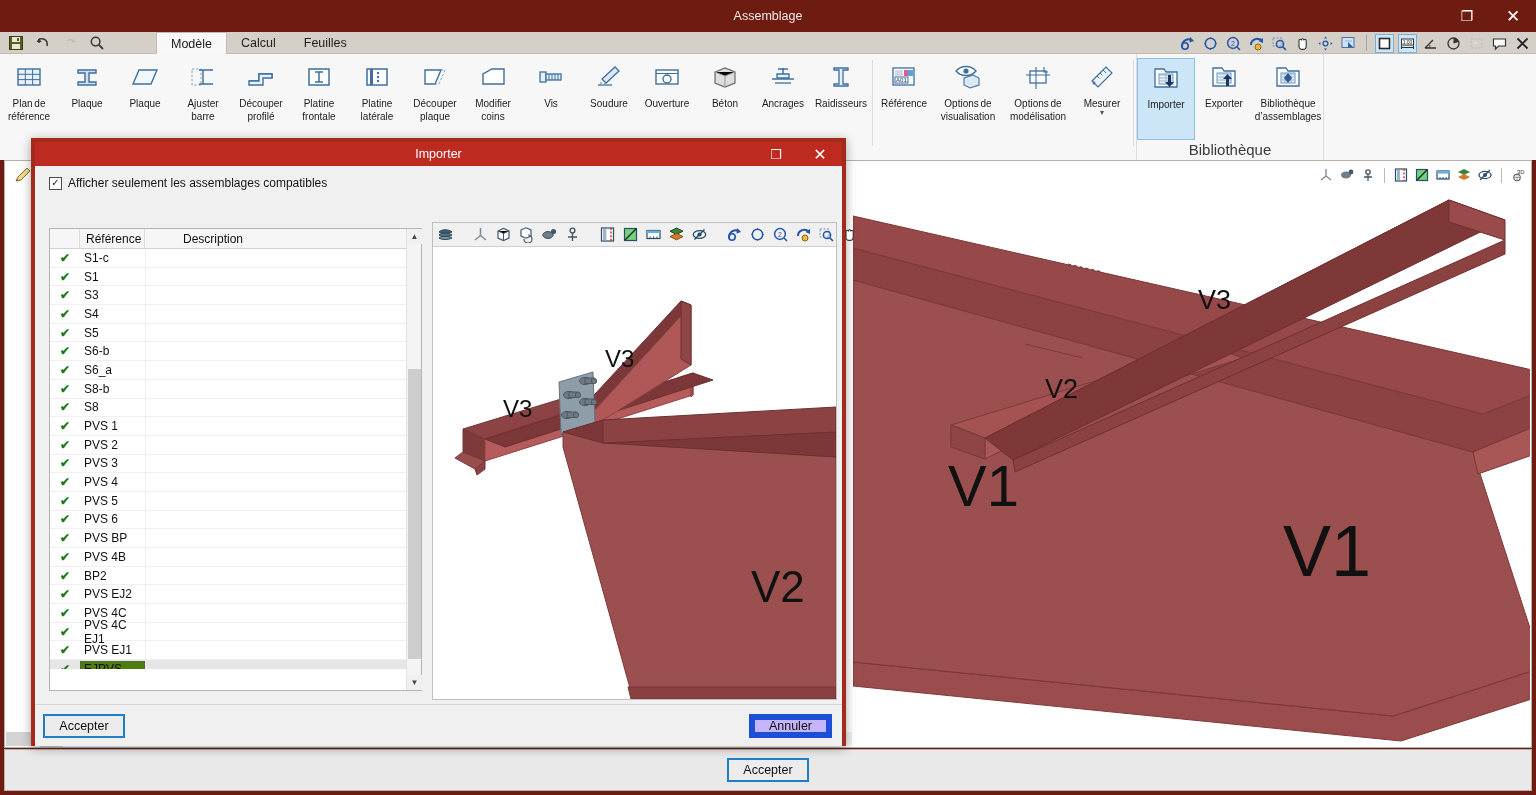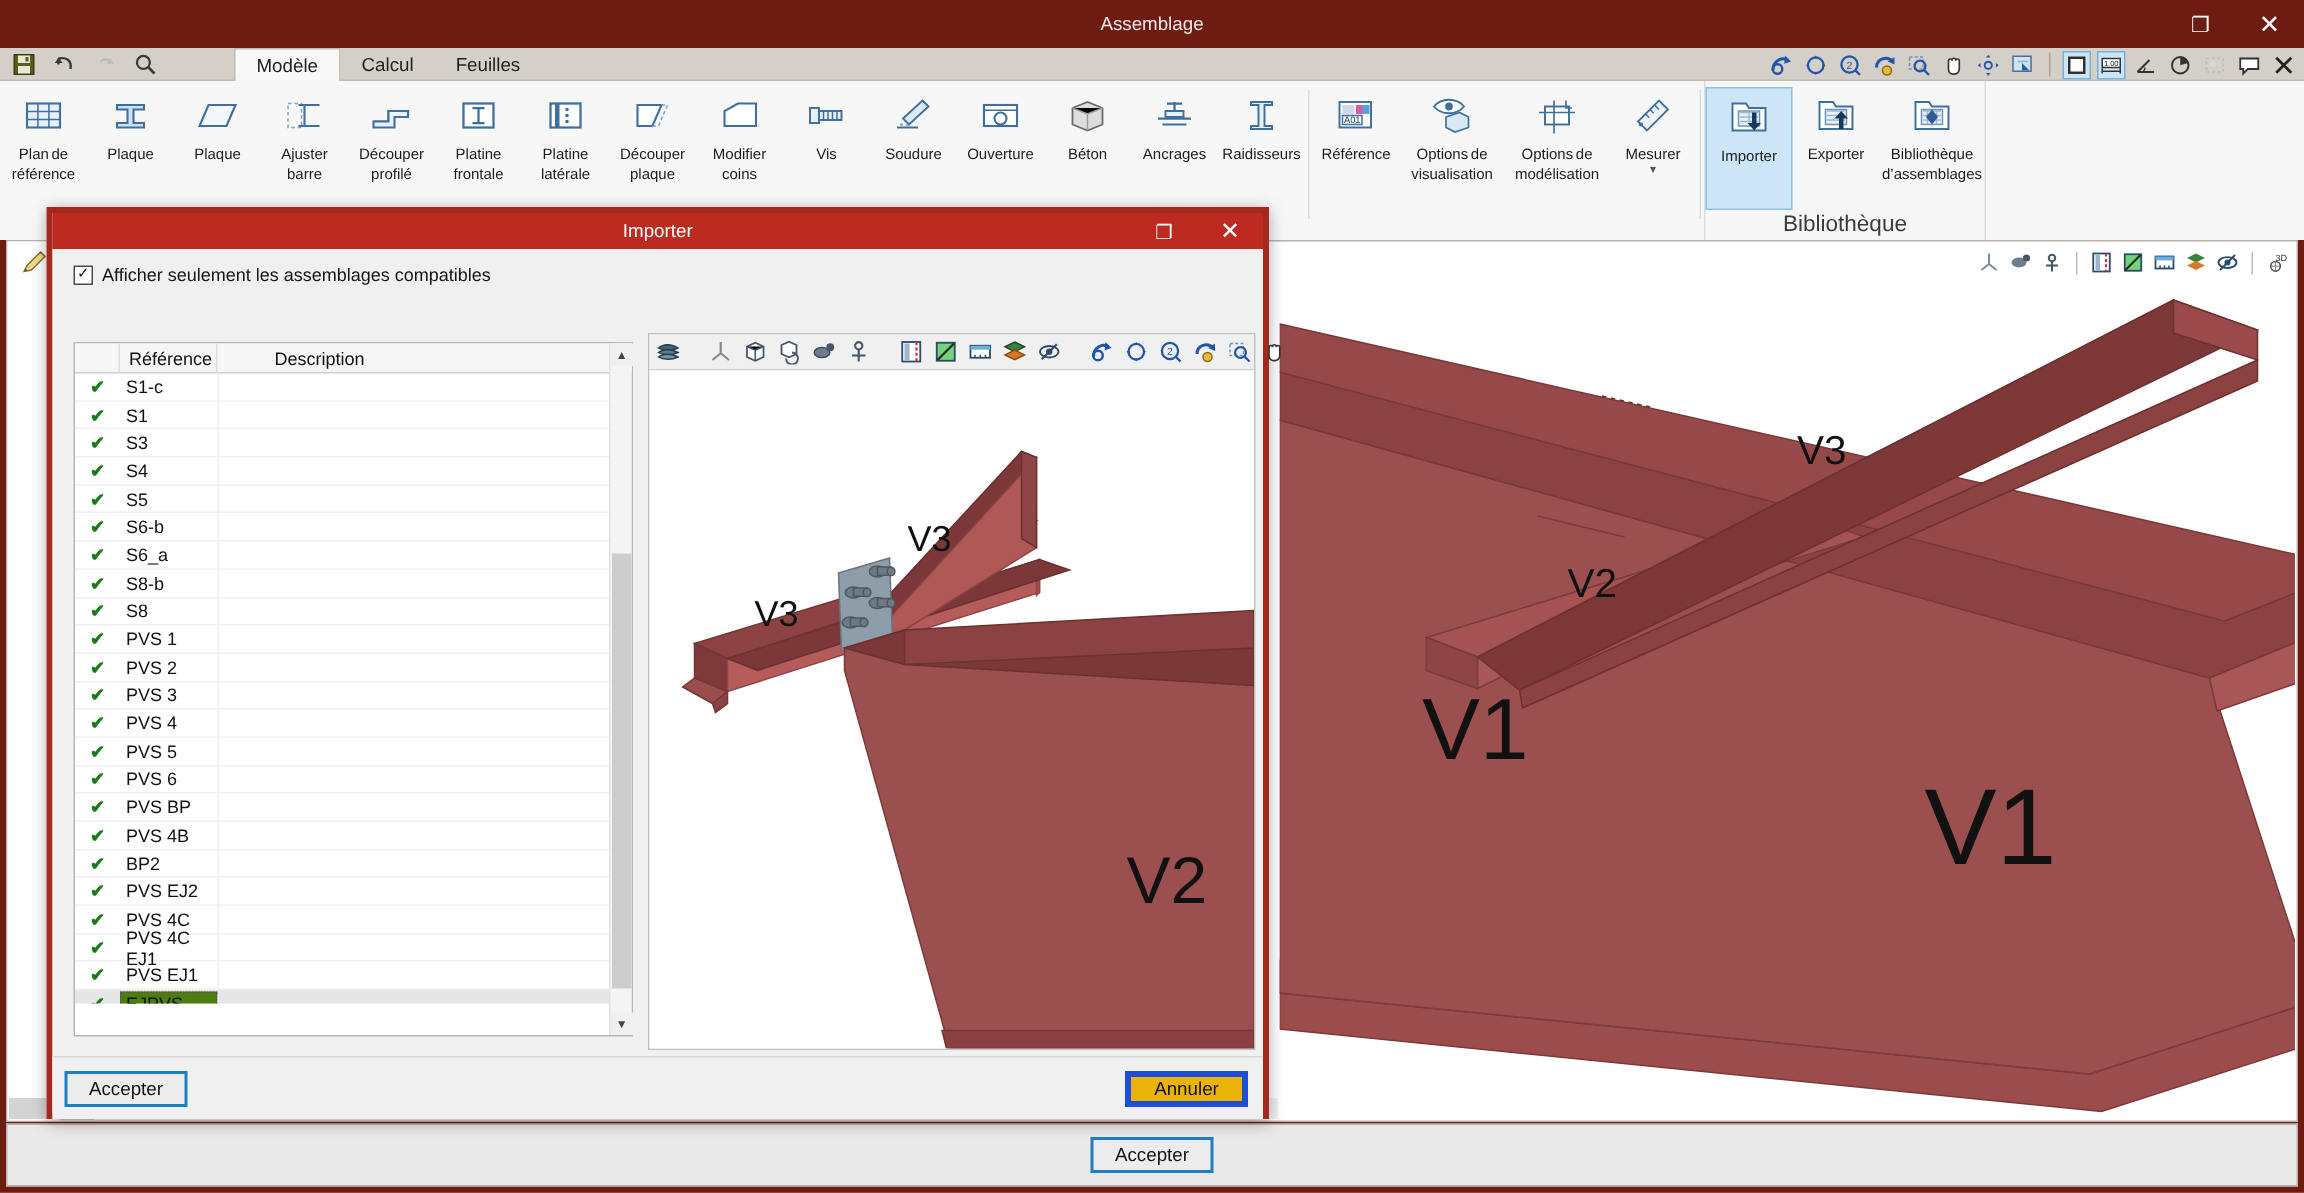--- a/index.html
+++ b/index.html
@@ -114,21 +114,21 @@
   }
   .hscroll .thumb { position: absolute; left: 0; top: 0; height: 14px; width: 440px; background: #d4d4d4; }
 
   .bottombar {
     position: absolute; left: 4px; top: 749px; width: 1528px; height: 42px;
     background: #e9e9e9; border: 1px solid #b8b0ac;
     display: flex; align-items: center; justify-content: center;
   }
   .btn {
     min-width: 82px; height: 24px; padding: 0 14px;
-    background: #eab308; border: 4px solid #1d4ed8;
+    background: #c4b5fd; border: 6px solid #1d4ed8;
     font-size: 12.5px; color: #101010; cursor: default;
     display: flex; align-items: center; justify-content: center;
   }
   .btn.primary { border: 2px solid #1f7ec4; background: #ececec; }
 
   
   .dialog {
     position: absolute; left: 31px; top: 138px; width: 815px; height: 608px;
     background: #f0f0f0;
     border: 4px solid #a52a1e;

